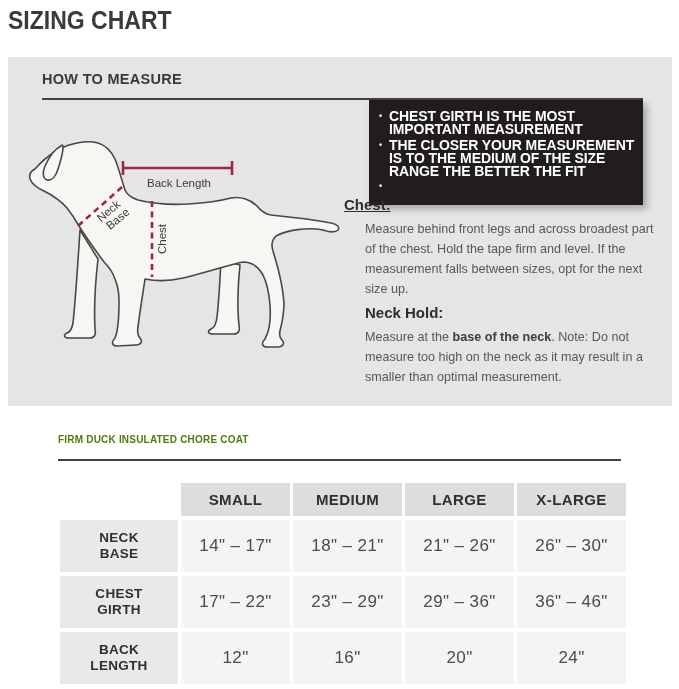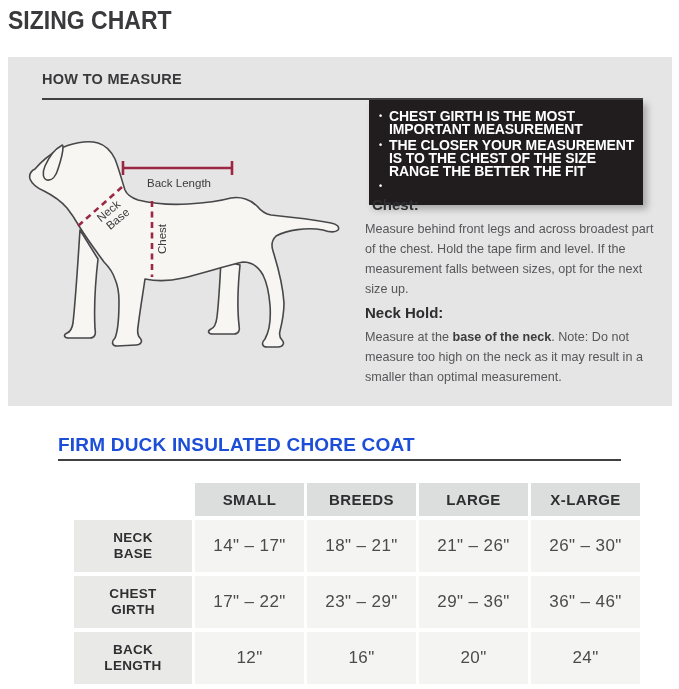--- a/index.html
+++ b/index.html
@@ -49,28 +49,28 @@
   .sec-heading {
     font-size:15px; font-weight:bold; color:#2e2e30; white-space:nowrap;
   }
   .sec-body {
     width:292px; font-size:12.6px; line-height:20px; color:#57575a;
   }
   .sec-body b { color:#3c3c3e;text-align:right; }
 
   
   .table-heading {
-    left:58px; top:434px; font-size:19px; font-weight:bold; color:#1d4ed8;
+    left:58px; top:434px; font-size:10px; font-weight:bold; color:#4d7c0f;
     letter-spacing:0.2px; white-space:nowrap;
   }
   .table-underline {
     left:58px; top:459px; width:563px; height:2px; background:#414143;
   }
   .size-grid {
-    left:74px; top:483px;
+    left:60px; top:483px;
     display:grid;
     grid-template-columns:118px 109px 109px 109px 109px;
     grid-template-rows:33px 52px 52px 52px;
     column-gap:3px; row-gap:4px;
   }
   .cell { display:flex; align-items:center; justify-content:center; text-align:center; }
   .cell.corner { background:transparent; }
   .cell.col-head {
     background:#dcdddd; font-size:15px; font-weight:bold; color:#2f2f31;
     letter-spacing:0.4px;
@@ -139,42 +139,42 @@
     </g>
   </svg>
 
   <div class="abs callout">
     <div class="bullet-row">
       <span class="bullet-glyph">•</span>
       <span class="bullet-text">CHEST GIRTH IS THE MOST IMPORTANT MEASUREMENT</span>
     </div>
     <div class="bullet-row">
       <span class="bullet-glyph">•</span>
-      <span class="bullet-text">THE CLOSER YOUR MEASUREMENT IS TO THE CHEST OF THE SIZE RANGE THE BETTER THE FIT</span>
+      <span class="bullet-text">THE CLOSER YOUR MEASUREMENT IS TO THE MEDIUM OF THE SIZE RANGE THE BETTER THE FIT</span>
     </div>
     <div class="bullet-row">
       <span class="bullet-glyph">•</span>
     </div>
   </div>
 
-  <div class="abs sec-heading" style="left:364px; top:139px;">Chest:</div>
+  <div class="abs sec-heading" style="left:336px; top:139px;text-decoration:underline;">Chest:</div>
   <div class="abs sec-body" style="left:357px; top:162px;">Measure behind front legs and across broadest part of the chest. Hold the tape firm and level. If the measurement falls between sizes, opt for the next size up.</div>
 
   <div class="abs sec-heading" style="left:357px; top:247px;">Neck Hold:</div>
   <div class="abs sec-body" style="left:357px; top:270px;"><span>Measure at the </span><b>base of the neck</b><span>. Note: Do not measure too high on the neck as it may result in a smaller than optimal measurement.</span></div>
 </div>
 
 <div class="abs table-heading">FIRM DUCK INSULATED CHORE COAT</div>
 <div class="abs table-underline"></div>
 
 <div class="abs size-grid">
 
   <div class="cell corner"></div>
   <div class="cell col-head">SMALL</div>
-  <div class="cell col-head">BREEDS</div>
+  <div class="cell col-head">MEDIUM</div>
   <div class="cell col-head">LARGE</div>
   <div class="cell col-head">X-LARGE</div>
 
   <div class="cell row-head">
     <span>NECK</span>
     <span>BASE</span>
   </div>
   <div class="cell val">14" – 17"</div>
   <div class="cell val">18" – 21"</div>
   <div class="cell val">21" – 26"</div>

